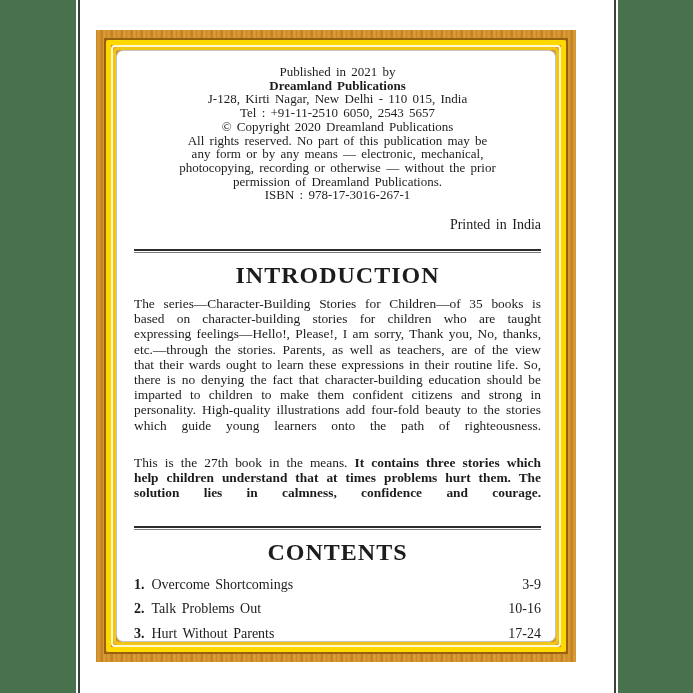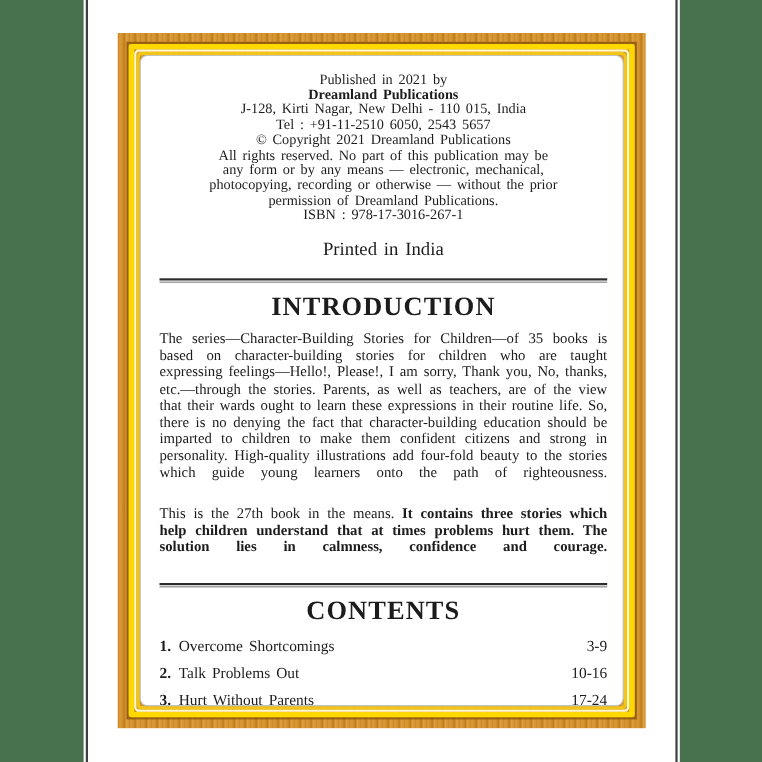--- a/index.html
+++ b/index.html
@@ -20,21 +20,21 @@
     width: 538px; height: 693px;
     background: #ffffff;
     border-left: 2px solid #3a413a;
     border-right: 2px solid #3a413a;
     box-shadow: 0 0 0 2px #ffffff;
   }
 
   
   .frame {
     position: absolute;
-    left: 27px; top: 30px;
+    left: 16px; top: 30px;
     width: 480px; height: 632px;
     background: repeating-linear-gradient(90deg,
       #c8831c 0px, #d89a38 2px, #d29231 4px, #c07c18 6px, #dc9f41 8px, #d29231 10px);
     padding: 8px;
   }
   .f1 { width: 100%; height: 100%; border: 2px solid #96600f; }
   .f2 { width: 100%; height: 100%; border: 5px solid #ffd800; border-radius: 3px; }
   .f3 { width: 100%; height: 100%; border: 2px solid #fffad2; border-radius: 4px; }
   .f4 { width: 100%; height: 100%; border: 3px solid #f1c616; border-radius: 5px; }
   .inner {
@@ -43,21 +43,21 @@
     border: 1px solid #c4c4c4;
     border-radius: 7px;
     padding: 13px 14px 0 17px;
     overflow: hidden;
   }
 
   
   .pub-block { margin-top: 1px; text-align: center; font-size: 13px; line-height: 13.7px; word-spacing: 2px; }
   .pub-line { white-space: nowrap; }
   .bold { font-weight: bold; }
-  .printed { text-align: center; font-size: 17px; margin-top: 15px; word-spacing: 2px; }
+  .printed { text-align: right; font-size: 14px; margin-top: 15px; word-spacing: 2px; }
 
   
   .rule {
     height: 4px;
     border-top: 2px solid #2c2c2c;
     border-bottom: 1px solid #7d7d7d;
     margin-top: 16px;
   }
   .rule2 { margin-top: 10px; }
 
@@ -102,21 +102,21 @@
       <div class="f2">
         <div class="f3">
           <div class="f4">
             <div class="inner">
 
               <div class="pub-block">
                 <div class="pub-line">Published in 2021 by</div>
                 <div class="pub-line bold">Dreamland Publications</div>
                 <div class="pub-line">J-128, Kirti Nagar, New Delhi - 110 015, India</div>
                 <div class="pub-line">Tel : +91-11-2510 6050, 2543 5657</div>
-                <div class="pub-line">© Copyright 2021 Dreamland Publications</div>
+                <div class="pub-line">© Copyright 2020 Dreamland Publications</div>
                 <div class="pub-line">All rights reserved. No part of this publication may be</div>
                 <div class="pub-line">any form or by any means — electronic, mechanical,</div>
                 <div class="pub-line">photocopying, recording or otherwise — without the prior</div>
                 <div class="pub-line">permission of Dreamland Publications.</div>
                 <div class="pub-line">ISBN : 978-17-3016-267-1</div>
               </div>
 
               <div class="printed">Printed in India</div>
 
               <div class="rule"></div>

